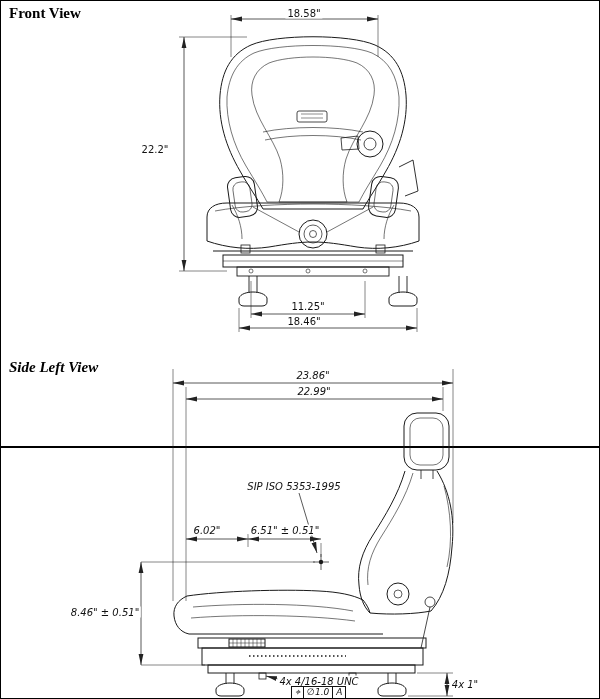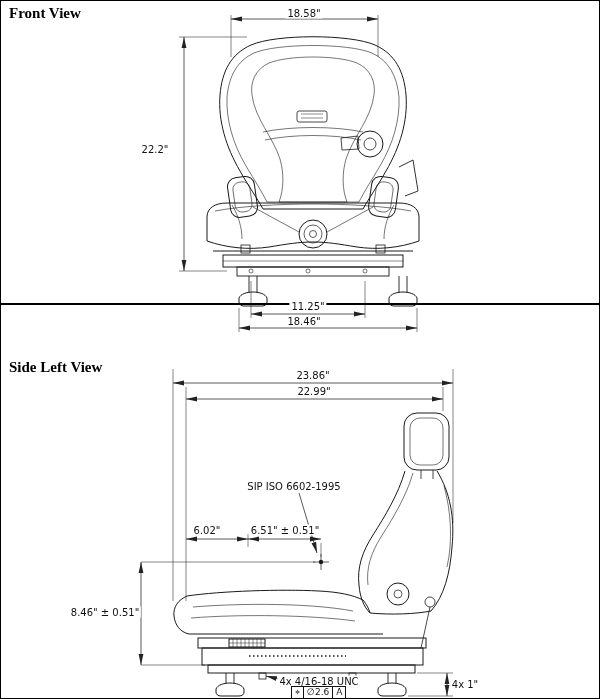--- a/index.html
+++ b/index.html
@@ -2,22 +2,22 @@
 <html><head>
 <meta charset="utf-8">
 <style>
   html,body{margin:0;padding:0;background:#fff;}
   .page{
     position:relative;width:600px;height:699px;background:#fff;
     border:1px solid #000;box-sizing:border-box;overflow:hidden;
     font-family:"DejaVu Sans",sans-serif;
   }
   .panel{position:absolute;left:0;width:600px;}
-  #front-panel{top:0;height:304px;border-bottom:2px solid #000;box-sizing:border-box;}
-  #side-panel{top:354px;height:345px;}
+  #front-panel{top:0;height:447px;border-bottom:2px solid #000;box-sizing:border-box;}
+  #side-panel{top:354px;height:345px;font-style:italic;}
   .panel svg{position:absolute;top:0;left:0;z-index:1;}
   .vtitle{
     position:absolute;left:8px;top:4px;z-index:3;color:#000;
     font-family:"Liberation Serif",serif;font-weight:bold;font-size:15px;
   }
   .dim{
     position:absolute;transform:translate(-50%,-50%);z-index:2;
     font-size:10px;color:#111;background:#fff;padding:0 2px;white-space:nowrap;
   }
   .gdt{position:absolute;display:flex;z-index:2;background:#fff;}
@@ -161,27 +161,27 @@
         <line x1="247" y1="184" x2="320" y2="184" marker-start="url(#aS)" marker-end="url(#aS)"></line>
         <line x1="140" y1="207" x2="140" y2="310" marker-start="url(#aS)" marker-end="url(#aS)"></line>
         <line x1="446" y1="318" x2="446" y2="341" marker-start="url(#aS)" marker-end="url(#aS)"></line>
         <path d="M298,138 L316,198" marker-end="url(#aS)"></path>
         <path d="M277,324 L265,321" marker-end="url(#aS)"></path>
       </g>
     </svg>
 
     <div class="dim" style="left:312px;top:20px">23.86"</div>
     <div class="dim" style="left:313px;top:36px">22.99"</div>
-    <div class="dim" style="left:293px;top:131px">SIP ISO 6602-1995</div>
+    <div class="dim" style="left:293px;top:131px">SIP ISO 5353-1995</div>
     <div class="dim" style="left:206px;top:175px">6.02"</div>
     <div class="dim" style="left:284px;top:175px">6.51" ± 0.51"</div>
     <div class="dim" style="left:104px;top:257px">8.46" ± 0.51"</div>
     <div class="dim" style="left:464px;top:329px">4x 1"</div>
     <div class="dim" style="left:318px;top:326px">4x 4/16-18 UNC</div>
 
     <div class="gdt" style="left:290px;top:331px">
       <span>⌖</span>
-      <span>∅2.6</span>
+      <span>∅1.0</span>
       <span>A</span>
     </div>
   </section>
 
 </div>
 
 </body></html>

